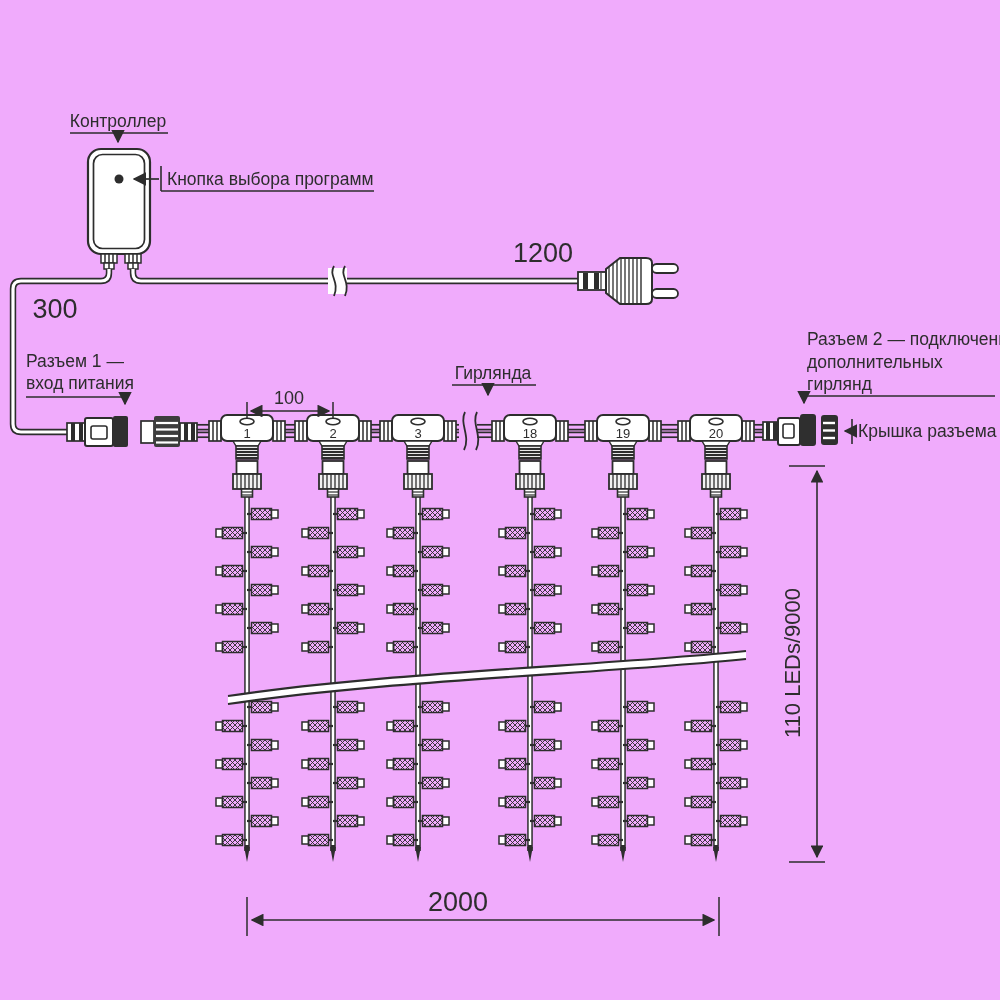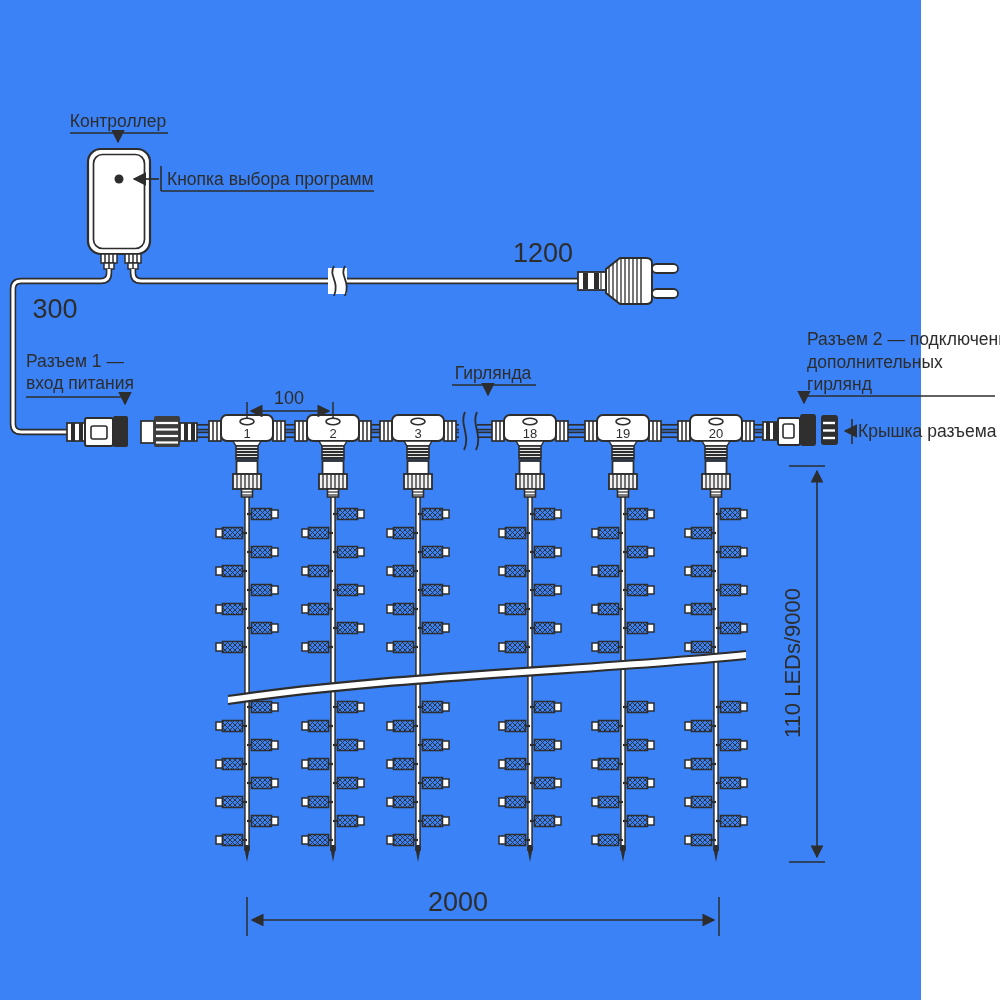--- a/index.html
+++ b/index.html
@@ -1,16 +1,16 @@
 <!DOCTYPE html>
 <html><head>
 <meta charset="utf-8">
 <style>
   html,body{margin:0;padding:0;background:#ffffff;}
-  .stage{width:921px;height:1000px;position:relative;background:#3b82f6;}
+  .stage{width:1000px;height:1000px;position:relative;background:#f0abfc;}
   svg{display:block;}
   text{font-family:"Liberation Sans",sans-serif;fill:#2d2d2d;}
   .lbl{font-size:17.5px;}
   .big{font-size:27px;}
   .mid{font-size:22px;}
   .sm{font-size:18px;}
   .num{font-size:13px;}
 </style>
 </head>
 <body>

